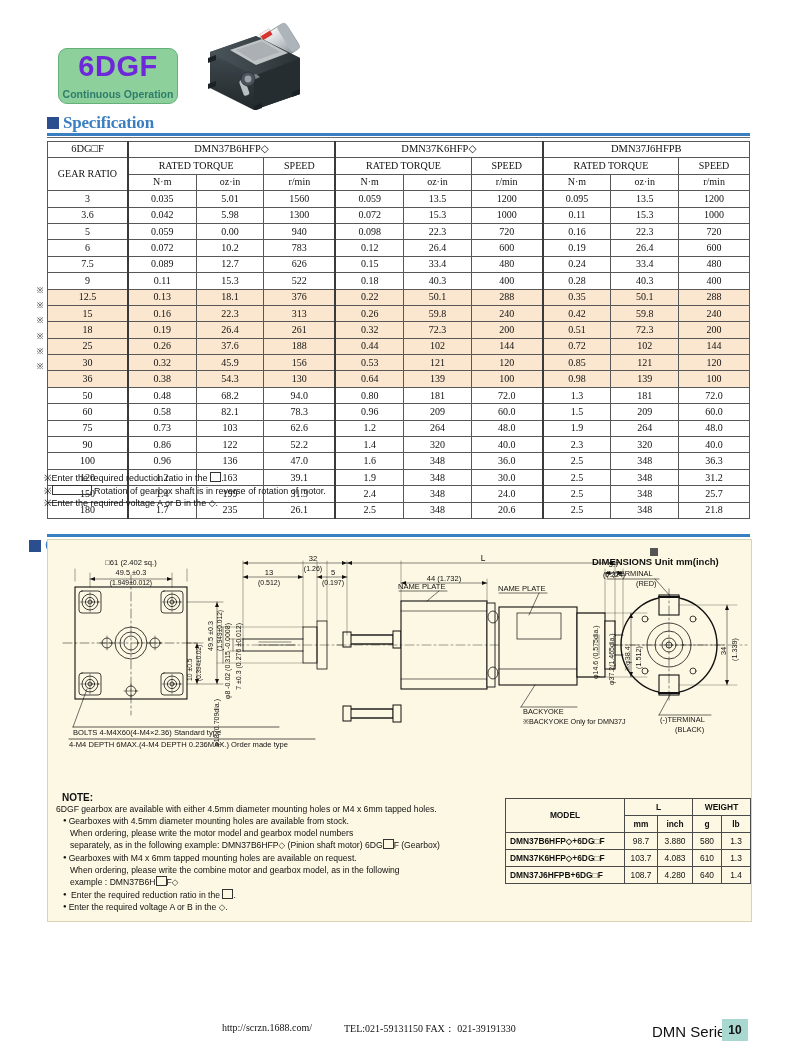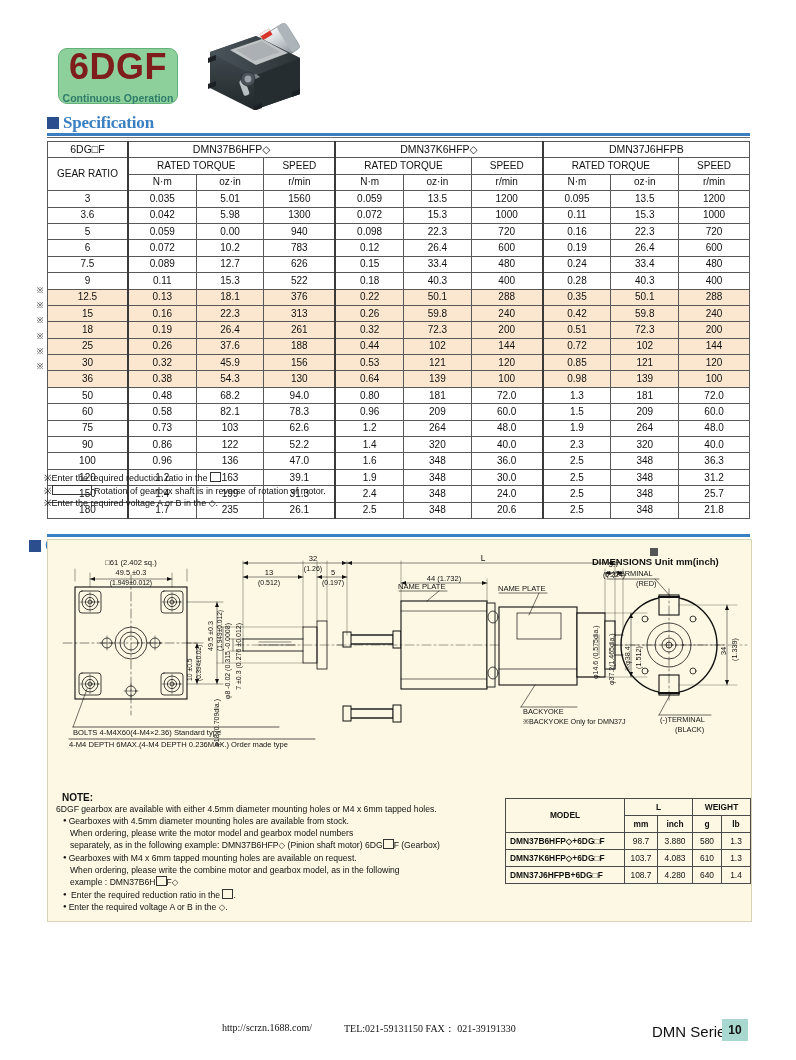--- a/index.html
+++ b/index.html
@@ -10,34 +10,34 @@
   }
   .page{position:relative;width:796px;height:1060px;}
 
   
   .logo-badge{
     position:absolute;left:58px;top:48px;width:118px;height:54px;
     background:#8ed09b;border:1px solid #63b179;border-radius:9px;
     display:flex;flex-direction:column;align-items:center;justify-content:center;
     line-height:1;
   }
-  .logo-badge .big{font-size:36px;font-weight:bold;color:#7f1d1d;letter-spacing:0.5px;}
+  .logo-badge .big{font-size:29px;font-weight:bold;color:#6d28d9;letter-spacing:0.5px;}
   .logo-badge .small{font-size:10.5px;font-weight:bold;color:#2e7d6b;margin-top:8px;}
 
   .motor-photo{position:absolute;left:196px;top:22px;width:116px;height:88px;}
 
   
   .sec-head{position:absolute;font-size:17px;font-weight:bold;color:#3a7fc1;
             display:flex;align-items:center;letter-spacing:-0.2px;}
   .sec-head .sq{width:12px;height:12px;background:#2b4f8e;margin-right:4px;display:inline-block;}
   .sec-rule{position:absolute;height:3px;background:#3a7fc1;}
   .sec-rule2{position:absolute;height:1px;background:#6a6a6a;}
 
   
-  .spec-wrap{position:absolute;left:47px;top:141px;width:703px;}
+  .spec-wrap{position:absolute;left:47px;top:141px;width:703px;font-family:Liberation Serif, serif;}
   table.spec{border-collapse:collapse;width:703px;font-size:10px;}
   table.spec td,table.spec th{
     border:1px solid #585858;text-align:center;padding:0;height:15.4px;
     font-weight:normal;color:#111;line-height:1;
   }
   table.spec th{font-size:10px;}
   table.spec .hdr-model{font-size:10.5px;}
   table.spec .grp{border-left:2px solid #3a3a3a;}
   table.spec tr.hl td{background:#fbe7cf;}
   table.spec td.gr{font-size:10px;}

